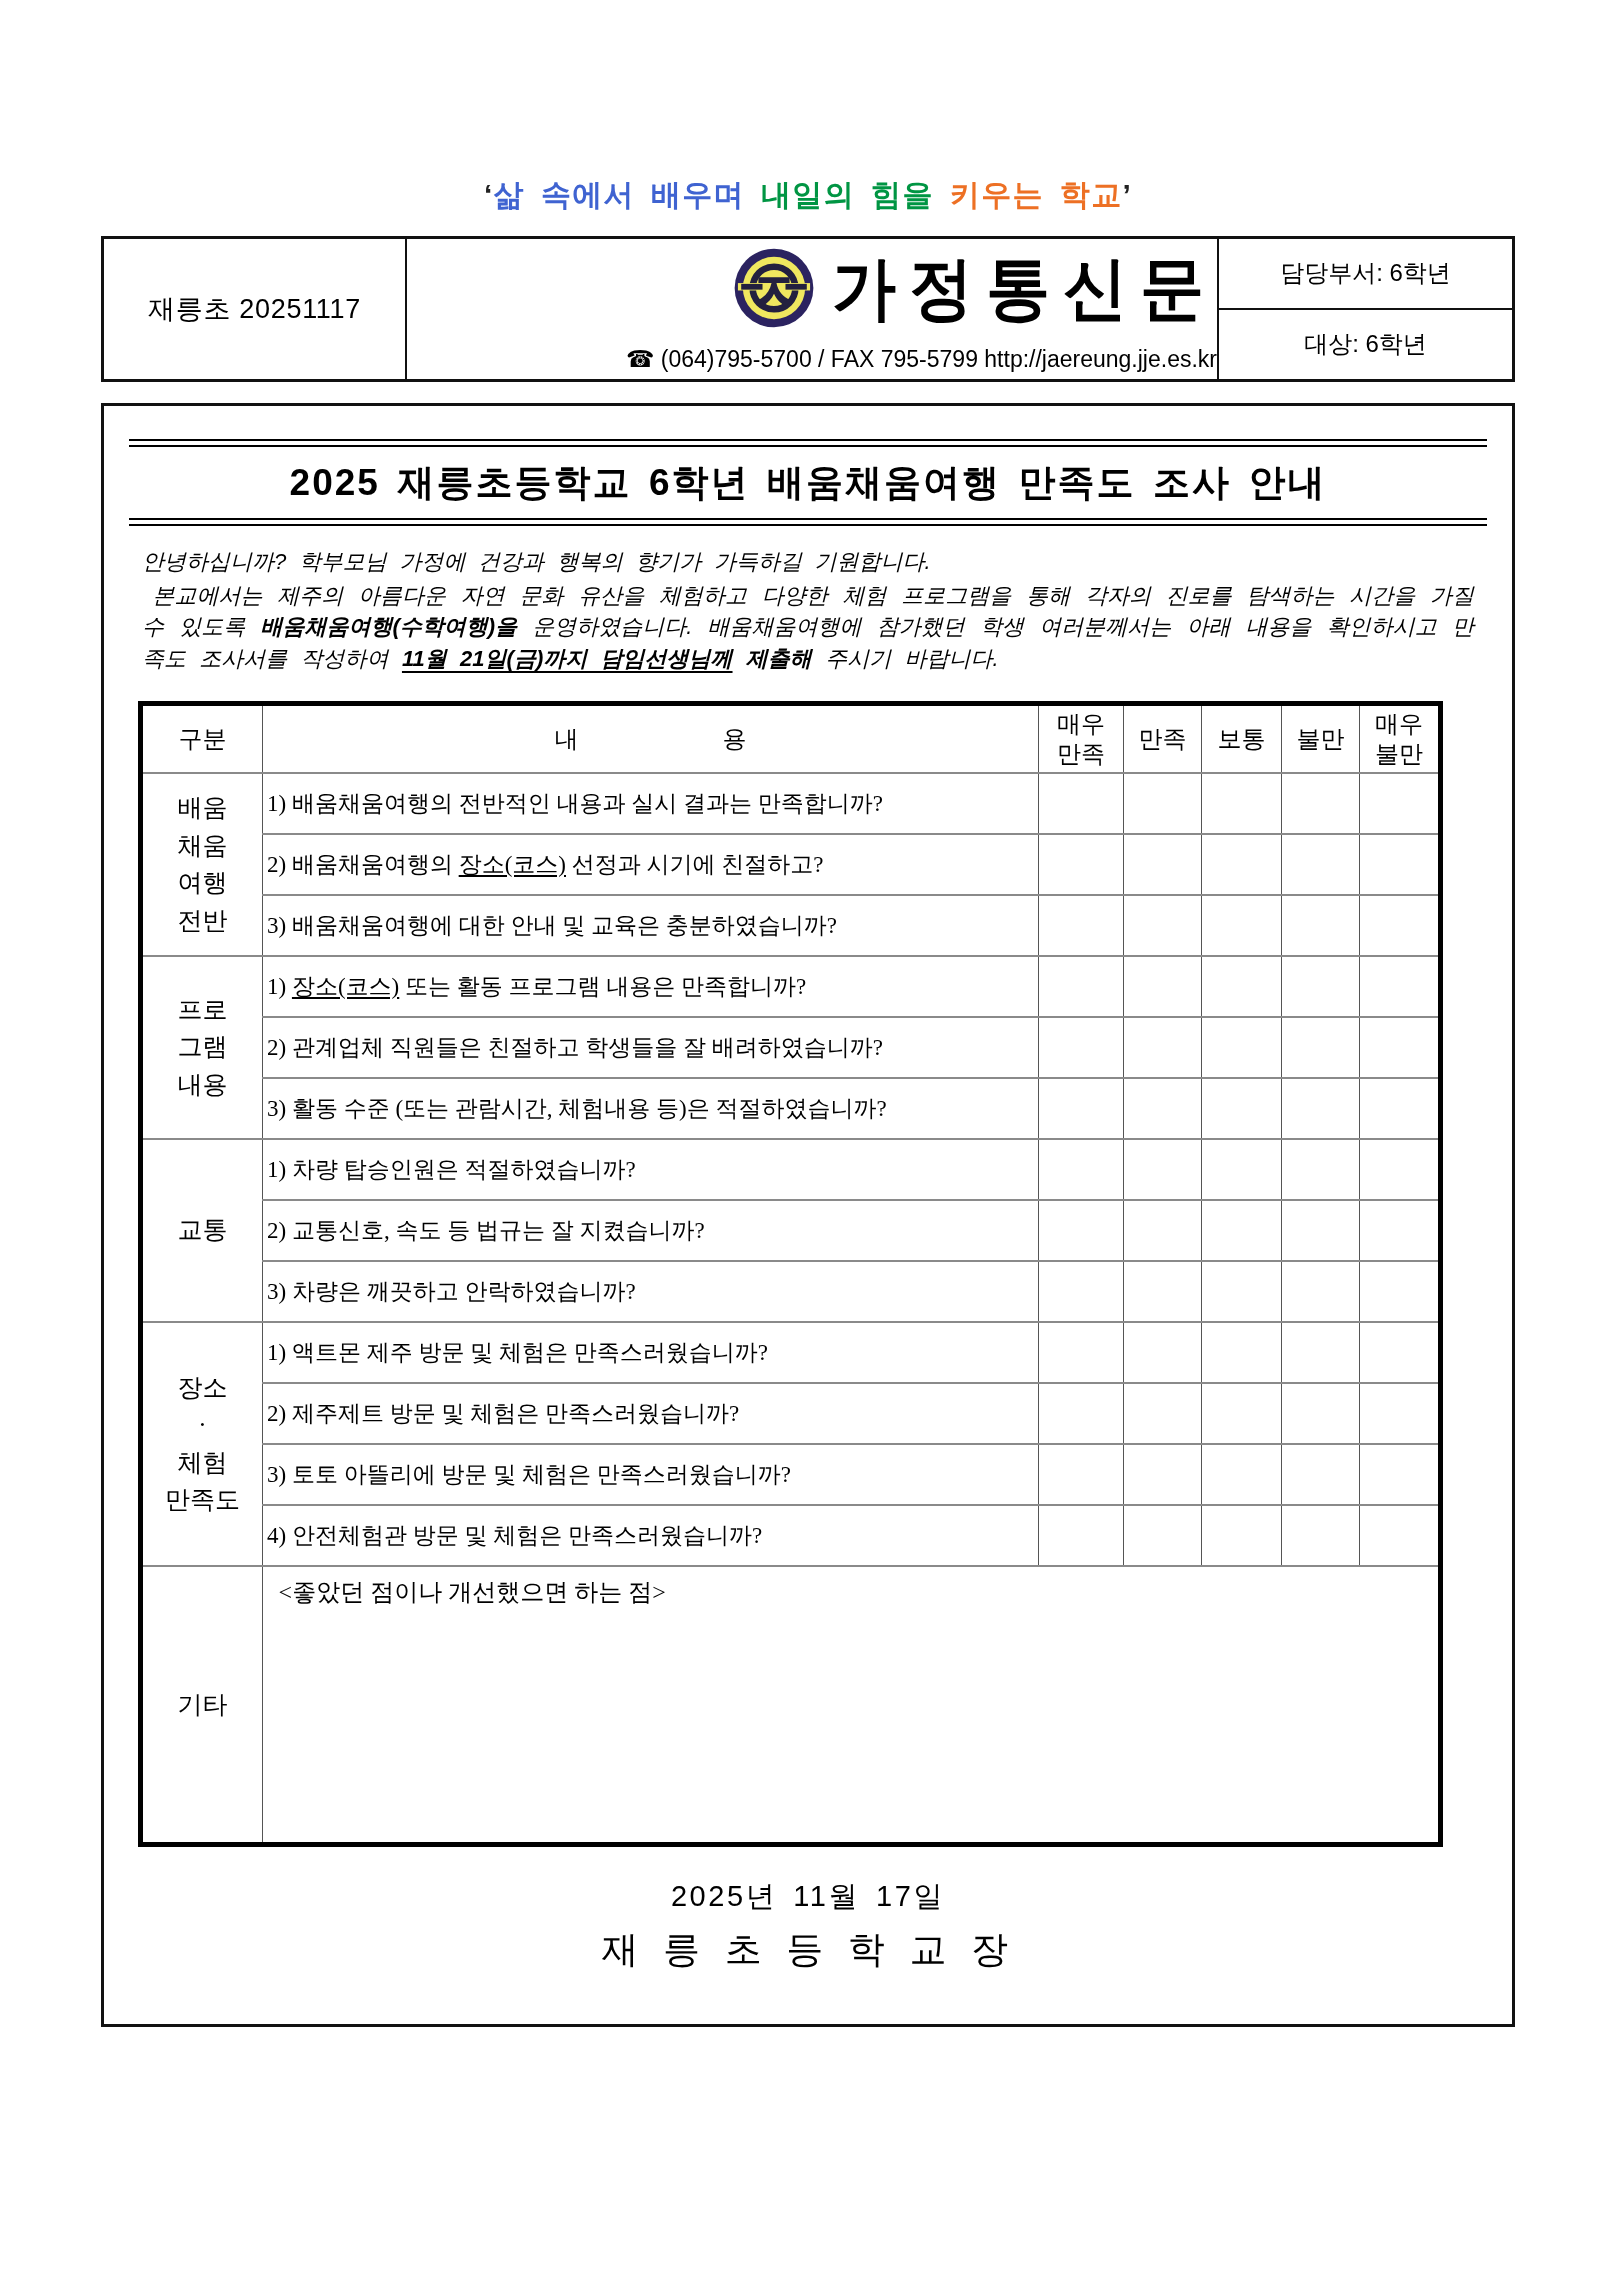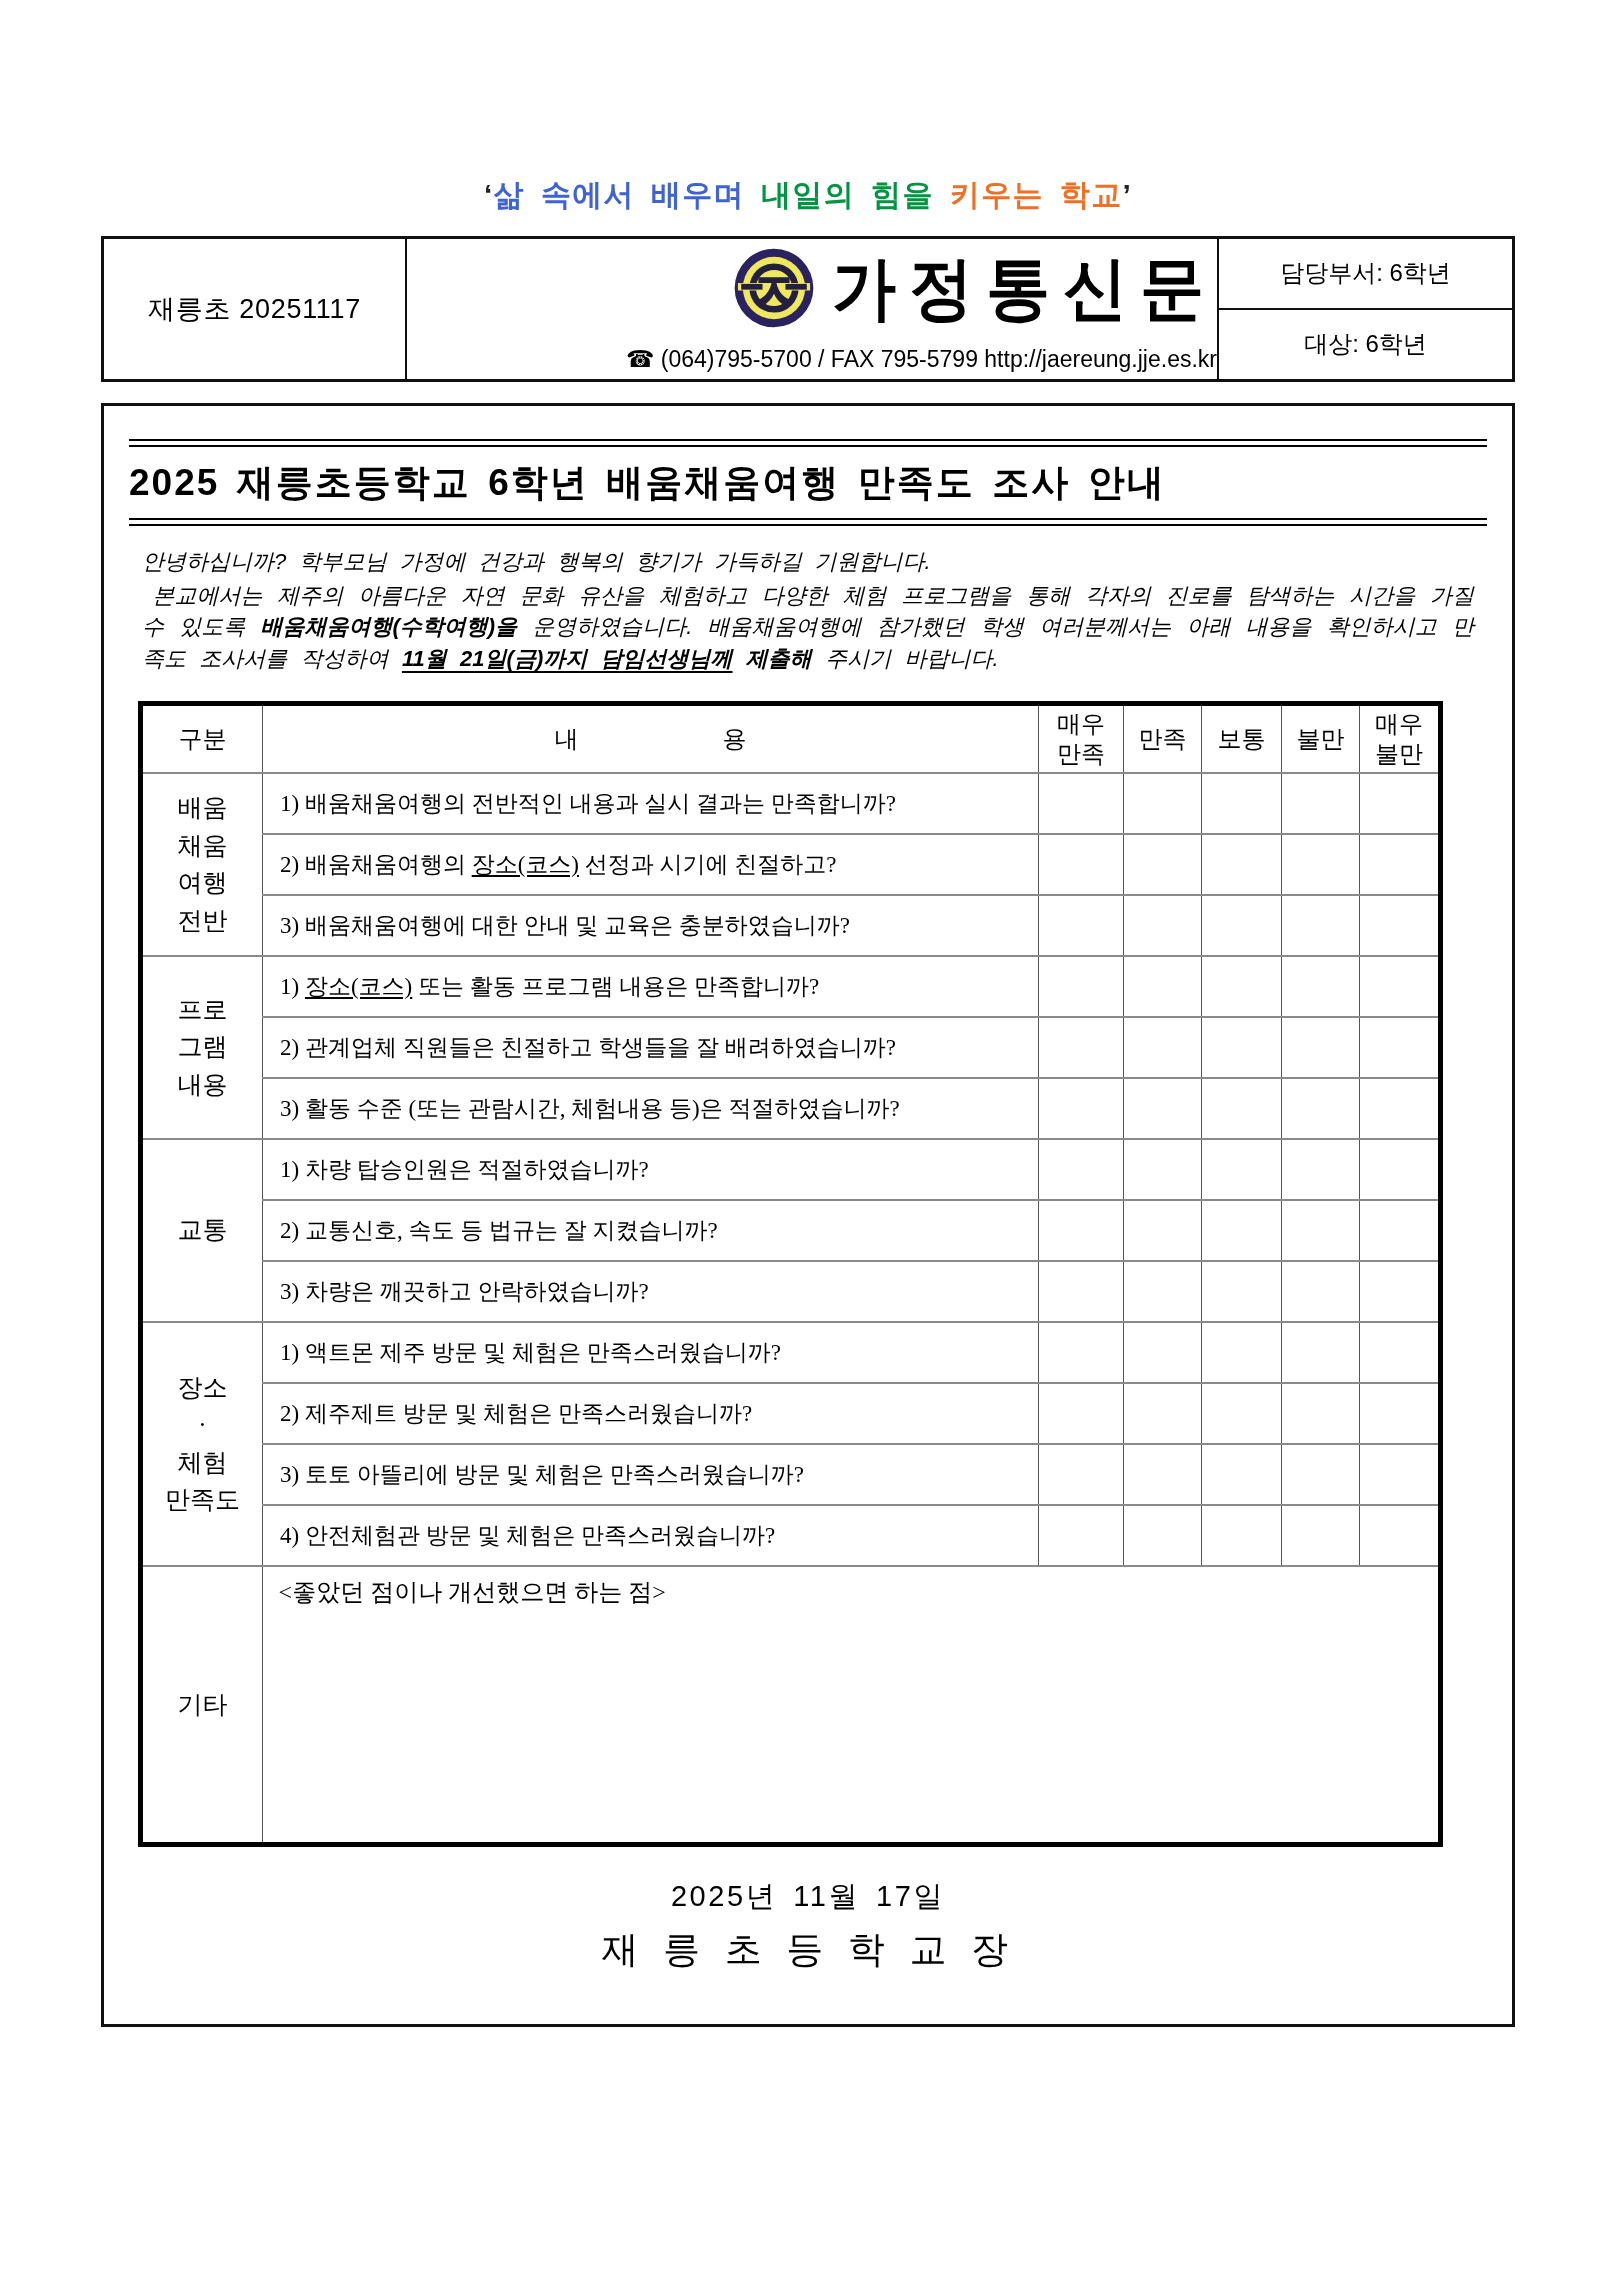--- a/index.html
+++ b/index.html
@@ -66,21 +66,21 @@
   
   .main-box {
     margin:21px 101px 0 101px;
     height:1624px;
     border:3.3px solid #111;
     position:relative;
   }
   .banner { margin:33px 25px 0 25px; }
   .dbl { height:8.5px; border-top:2.6px solid #000; border-bottom:2.6px solid #000; }
   .banner-title {
-    text-align:left;
+    text-align:center;
     font-size:37px; font-weight:bold;
     letter-spacing:2px; word-spacing:5.2px;
     padding:11px 0 9.8px 0;
     white-space:nowrap;
   }
   .body-text { margin:19.6px 38px 0 38px; font-size:22px; line-height:1.43;font-style:italic; }
   .body-text .greet { margin-bottom:2.6px; word-spacing:6.5px; }
   .body-text .para {
     text-align:justify; word-break:break-all;
     text-indent:10.4px; word-spacing:7.2px;
@@ -104,21 +104,21 @@
   }
   table.survey thead tr { height:68px; }
   table.survey thead th { font-weight:normal; font-size:24px; }
   th.content-hdr { white-space:pre; text-align:center; }
   th.rt { font-size:23px; line-height:1.25; word-break:break-all; padding:2.6px 9px; text-align:center; }
   tr.qrow { height:61px; }
   td.cat {
     text-align:center; font-size:25px; line-height:1.5;
     white-space:pre-line; vertical-align:middle;
   }
-  td.q { font-size:23px; padding-left:17px; vertical-align:middle; }
+  td.q { font-size:23px; padding-left:4px; vertical-align:middle; }
   tr.cat-start td { border-top:2px solid #3a3a3a; }
   tr.etc-row { height:279px; }
   td.etc-cell {
     vertical-align:top; font-size:24px;
     padding:9px 0 0 15.6px;
   }
 
   
   .footer-date {
     text-align:center; font-size:29px; letter-spacing:2.6px; word-spacing:5.2px;

